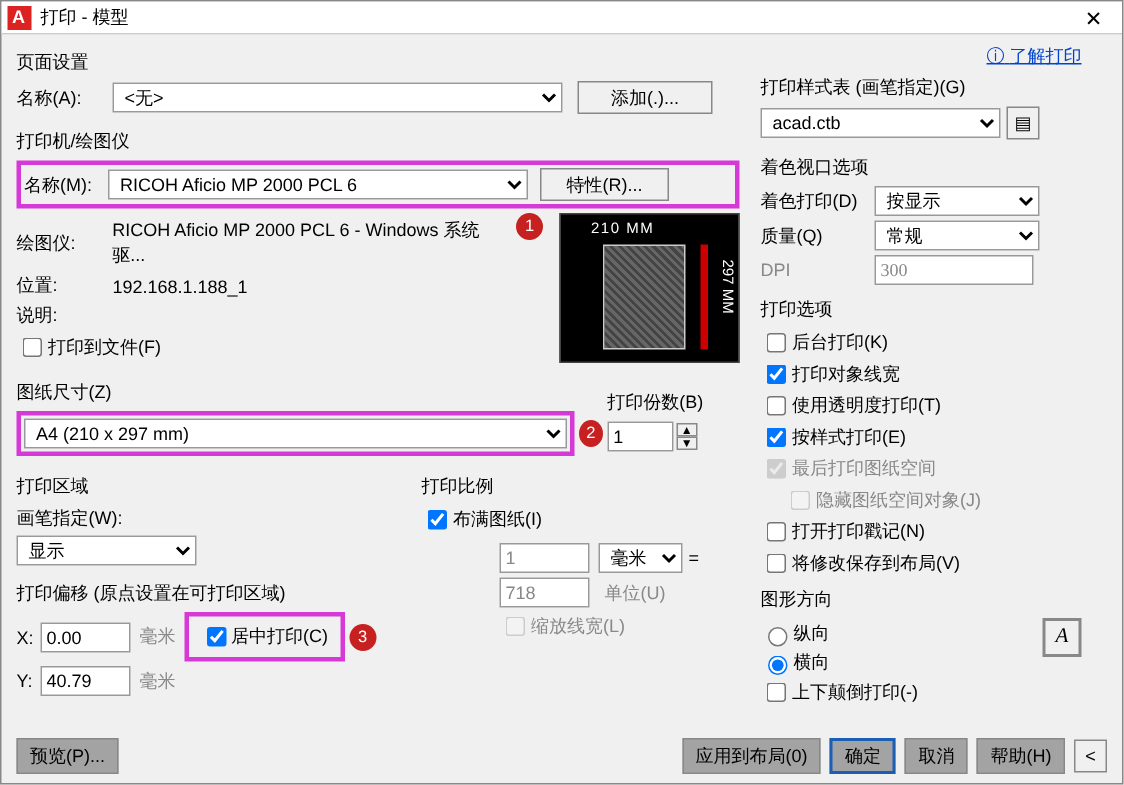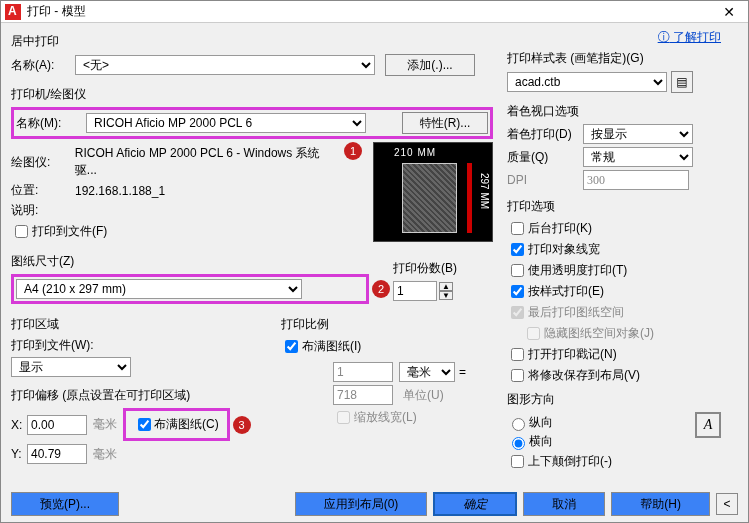--- a/index.html
+++ b/index.html
@@ -23,49 +23,49 @@
 .badge { display: inline-flex; width: 18px; height: 18px; border-radius: 50%; background: #c62020; color: #fff; align-items: center; justify-content: center; font-size: 11px; margin: 0 3px; }
 .preview { width: 120px; height: 100px; background: #000; color: #fff; position: relative; margin-left: 8px; border: 1px solid #444; }
 .preview .sheet { position: absolute; left: 28px; top: 20px; width: 55px; height: 70px; background: repeating-linear-gradient(45deg,#666,#666 2px,#444 2px,#444 4px); border: 1px solid #ccc; }
 .preview .wlabel { position: absolute; top: 4px; left: 20px; font-size: 10px; letter-spacing: 1px; }
 .preview .hlabel { position: absolute; right: 2px; top: 30px; font-size: 10px; writing-mode: vertical-rl; }
 .preview .redbar { position: absolute; right: 20px; top: 20px; width: 5px; height: 70px; background: #c00; }
 .checkbox { display: flex; align-items: center; margin: 2px 0; }
 .checkbox input { margin-right: 4px; }
 .bottombar { position: absolute; bottom: 6px; left: 10px; right: 10px; display: flex; align-items: center; gap: 6px; }
 .bottombar .spacer { flex: 1; }
-.btn { background: #3b82f6; border: 1px solid #888; height: 24px; padding: 0 28px; }
-.btn.primary { border: 2px solid #1a5fb4; font-style: italic; }
+.btn { background: #a3a3a3; border: 1px solid #888; height: 24px; padding: 0 8px; }
+.btn.primary { border: 2px solid #1a5fb4; }
 .disabled { color: #888; }
 .small-input { width: 60px; }
 .square-btn { width: 22px; height: 22px; border: 1px solid #888; background: #f0f0f0; display: inline-flex; align-items: center; justify-content: center; }
 .icon-a-box { width: 26px; height: 26px; border: 2px solid #888; display: inline-flex; align-items: center; justify-content: center; font-size: 14px; font-style: italic; font-family: serif; }
 </style>
 </head>
 <body>
 
 <div class="titlebar">
   <span class="logo"></span>
   <span class="title">打印 - 模型</span>
   <span class="close">✕</span>
 </div>
 
 <div class="content">
   <div class="leftcol">
 
-    <div class="grouplabel">居中打印</div>
+    <div class="grouplabel">页面设置</div>
     <div class="row">
       <span class="lbl">名称(A):</span>
       <select class="dd" style="width:300px"><option>&lt;无&gt;</option></select>
       <span style="width:10px"></span>
       <button class="big" style="width:90px">添加(.)...</button>
     </div>
 
     <div class="grouplabel" style="margin-top:10px">打印机/绘图仪</div>
-    <div class="hl-pink" style="display:flex;align-items:center;justify-content:space-between;">
+    <div class="hl-pink" style="display:flex;align-items:center;">
       <span class="lbl" style="width:56px">名称(M):</span>
       <select class="dd" style="width:280px"><option>RICOH Aficio MP 2000 PCL 6</option></select>
       <span style="width:8px"></span>
       <button class="big" style="width:86px">特性(R)...</button>
     </div>
     <div class="row" style="align-items:flex-start;justify-content:flex-end;">
       <div style="flex:1">
         <div class="row">
             <span class="lbl">绘图仪:</span>
             <span>RICOH Aficio MP 2000 PCL 6 - Windows 系统驱...</span>
@@ -88,52 +88,52 @@
         <div class="sheet"></div>
         <div class="redbar"></div>
         <span class="hlabel">297 MM</span>
       </div>
     </div>
 
     <div style="display:flex;align-items:flex-end;margin-top:6px;">
       <div style="flex:1">
         <div class="grouplabel">图纸尺寸(Z)</div>
         <div class="hl-pink">
-          <select class="dd" style="width:286px"><option>A4 (210 x 297 mm)</option></select>
+          <select class="dd" style="width:362px"><option>A4 (210 x 297 mm)</option></select>
         </div>
       </div>
       <span class="badge" style="margin-bottom:6px">2</span>
       <div style="width:100px">
         <div class="grouplabel">打印份数(B)</div>
         <div class="row">
           <input type="text" class="small-input" style="width: 44px;" value="1">
           <span style="display:inline-flex;flex-direction:column;margin-left:2px;">
             <span style="border:1px solid #888;height:9px;width:14px;font-size:8px;text-align:center;line-height:8px">▲</span>
             <span style="border:1px solid #888;height:9px;width:14px;font-size:8px;text-align:center;line-height:8px">▼</span>
           </span>
         </div>
       </div>
     </div>
 
     <div style="display:flex;margin-top:8px;">
       <div style="width:250px">
         <div class="grouplabel">打印区域</div>
         <div class="row">
-            <span>打印到文件(W):</span>
+            <span>画笔指定(W):</span>
           </div>
         <select class="dd" style="width:120px"><option>显示</option></select>
 
         <div class="grouplabel" style="margin-top:10px">打印偏移 (原点设置在可打印区域)</div>
         <div class="row">
           <span style="width:16px">X:</span>
           <input type="text" class="small-input" value="0.00" style="">
           <span style="margin:0 6px" class="disabled">毫米</span>
           <span class="hl-pink" style="display:inline-flex;align-items:center;padding:4px 8px;">
             <input type="checkbox" checked="" style="">
-            <span>布满图纸(C)</span>
+            <span>居中打印(C)</span>
           </span>
           <span class="badge">3</span>
         </div>
         <div class="row">
           <span style="width:16px">Y:</span>
           <input type="text" class="small-input" value="40.79" style="">
           <span style="margin:0 6px" class="disabled">毫米</span>
         </div>
       </div>
 

